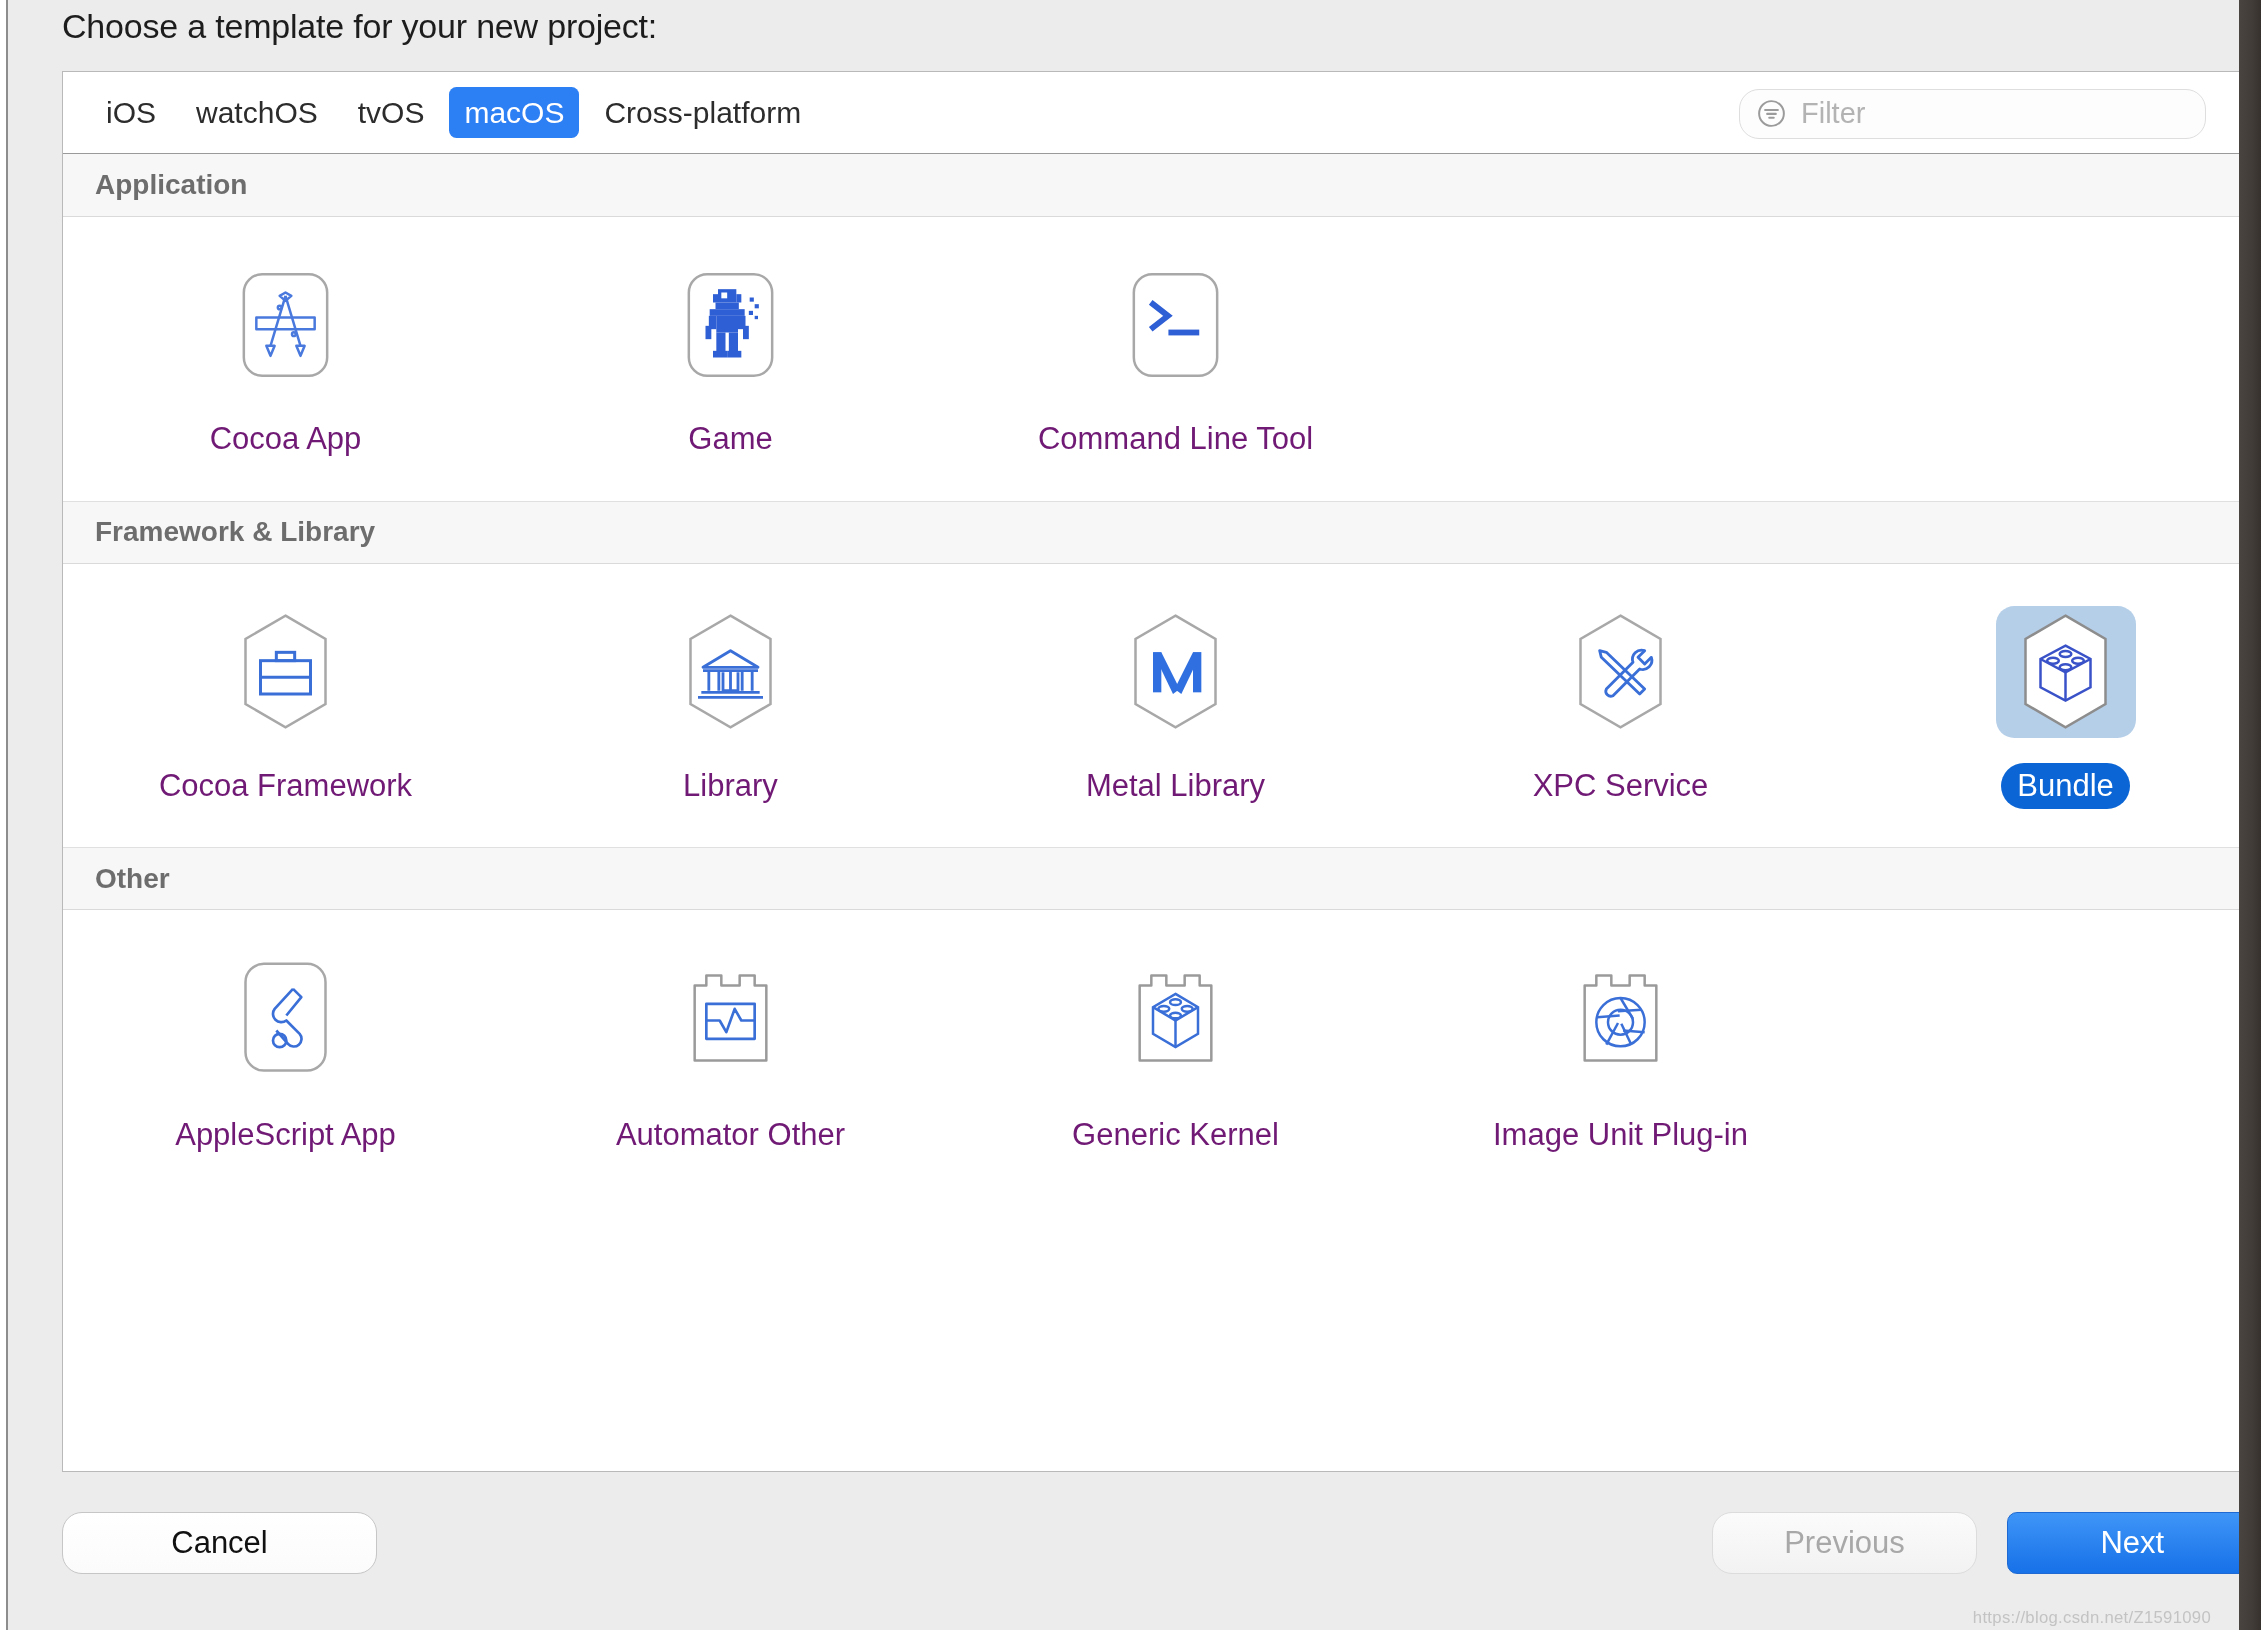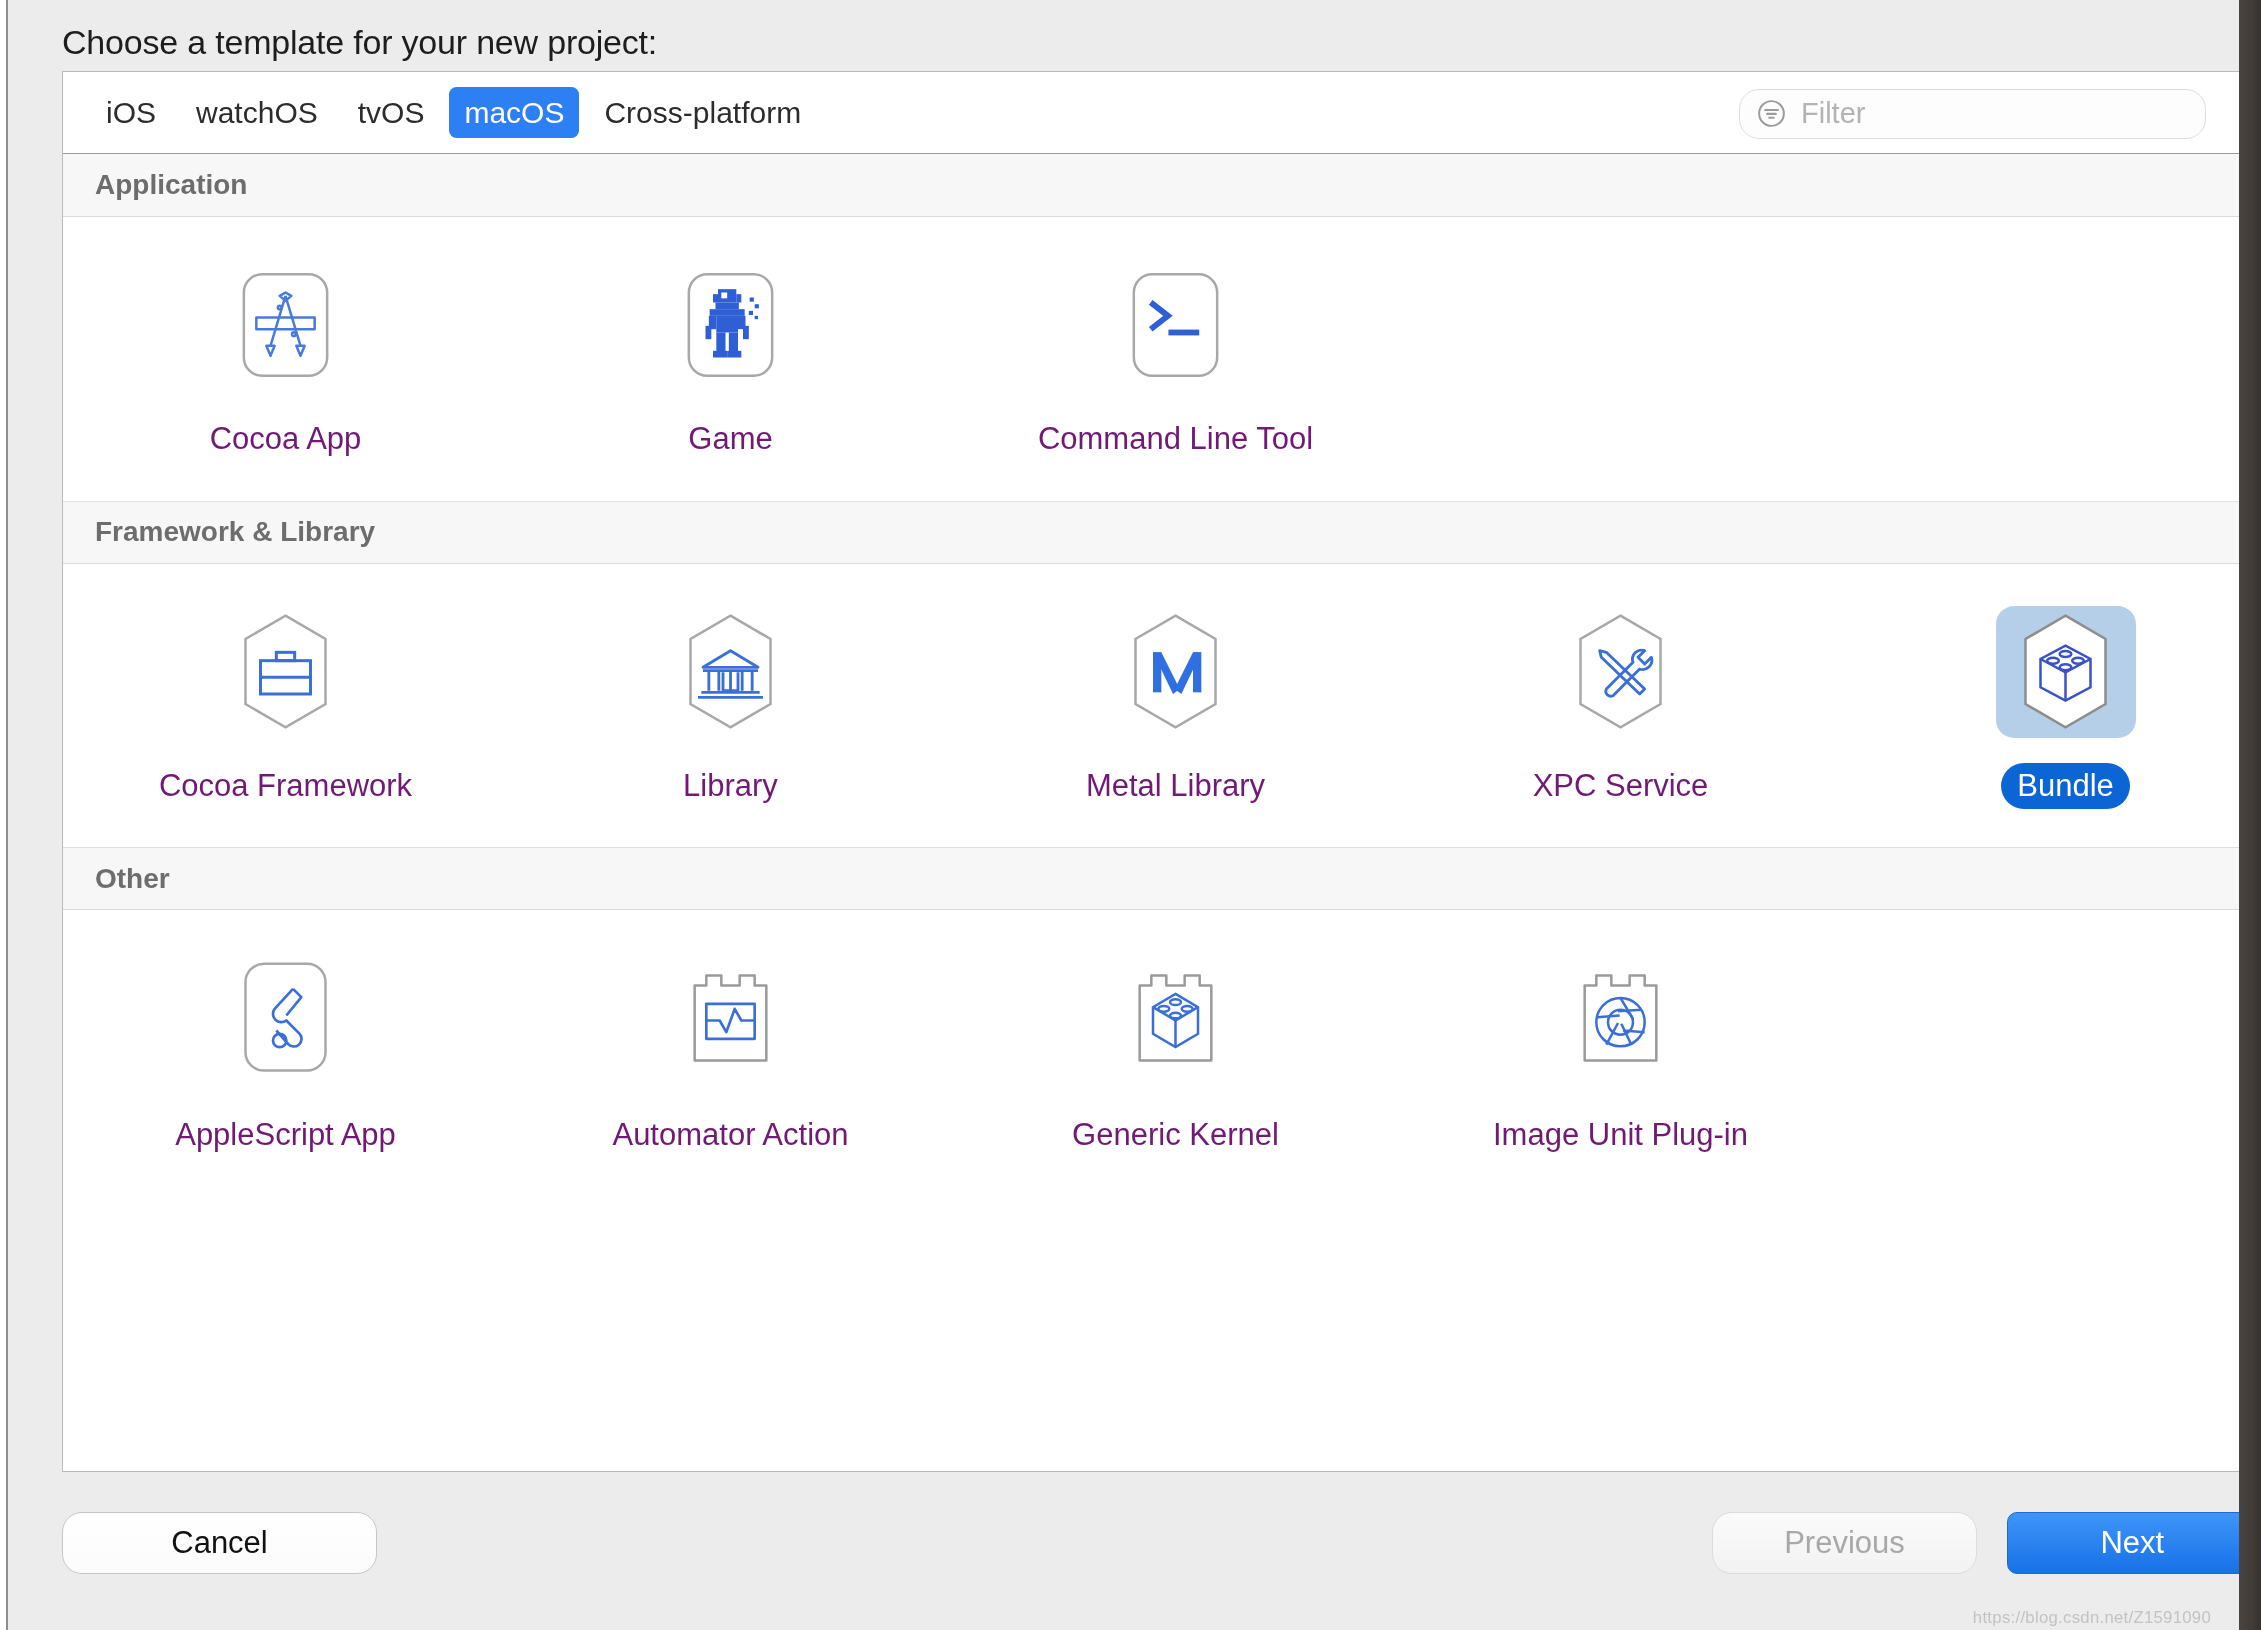--- a/index.html
+++ b/index.html
@@ -47,21 +47,20 @@
   }
 
   #dialog-prompt {
     position: absolute;
     left: 52px;
     top: 6.7px;
     font-size: 34px;
     color: #1d1d1d;
     letter-spacing: -0.2px;
     white-space: nowrap;
-    margin-top: 16px;
   }
 
   
   #template-panel {
     position: absolute;
     left: 52px;
     top: 71px;
     right: -16.7px;
     height: 1401px;
     background: #ffffff;
@@ -430,21 +429,21 @@
           <div class="template-cell">
             <div class="tile-art">
               <svg width="125" height="122" viewBox="0 0 150 146">
                 <path d="M32 34 L46 34 L46 22 L64 22 L64 34 L86 34 L86 22 L104 22 L104 34 L118 34 L118 124 L32 124 Z" fill="#ffffff" stroke="#9a9a9a" stroke-width="3" stroke-linejoin="round"></path>
                 <g fill="none" stroke="#3a6fd8" stroke-width="3.2" stroke-linejoin="round">
                   <rect x="46" y="56" width="58" height="42"></rect>
                   <path d="M46 76 L62 76 L70 90 L80 62 L88 76 L104 76"></path>
                 </g>
               </svg>
             </div>
-            <div class="template-label">Automator Action</div>
+            <div class="template-label">Automator Other</div>
           </div>
 
 
           <div class="template-cell">
             <div class="tile-art">
               <svg width="125" height="122" viewBox="0 0 150 146">
                 <path d="M32 34 L46 34 L46 22 L64 22 L64 34 L86 34 L86 22 L104 22 L104 34 L118 34 L118 124 L32 124 Z" fill="#ffffff" stroke="#9a9a9a" stroke-width="3" stroke-linejoin="round"></path>
                 <g fill="none" stroke="#3a6fd8" stroke-width="3">
                   <polygon points="75,44 102,60 102,92 75,108 48,92 48,60"></polygon>
                   <path d="M48 60 L75 76 L102 60"></path>

